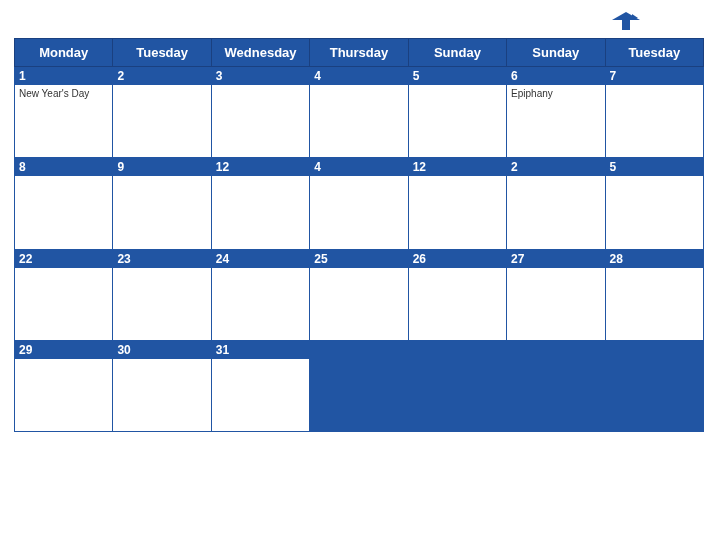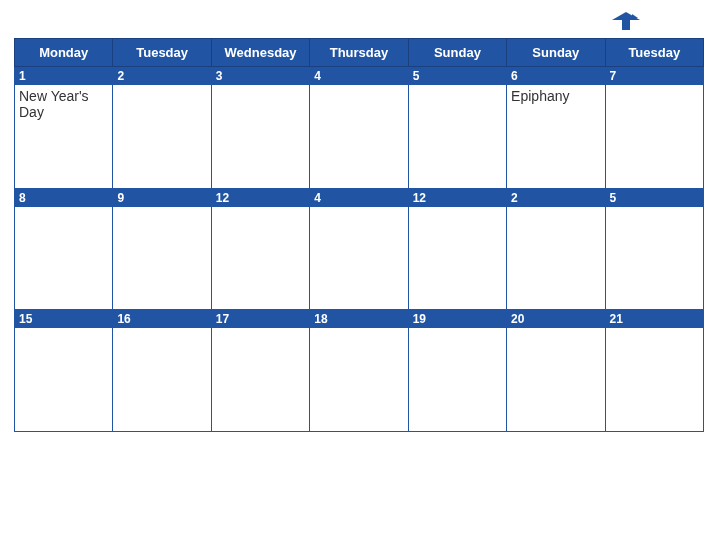--- a/index.html
+++ b/index.html
@@ -82,21 +82,21 @@
     .day-num-bar {
       background-color: #2155a3;
       color: #fff;
       font-size: 12px;
       font-weight: bold;
       margin: -2px -4px 3px -4px;
       padding: 2px 4px;
       display: block;
     }
     .holiday-text {
-      font-size: 14px;
+      font-size: 10px;
       color: #333;
       display: block;
       margin-top: 2px;
     }
     .empty-cell {
       background: #2155a3;
       border: 1px solid #1a4080;
     }
   </style>
 </head>
@@ -173,36 +173,51 @@
           </td>
           <td>
             <span class="day-num-bar">2</span>
           </td>
           <td>
             <span class="day-num-bar">5</span>
           </td>
         </tr>
         <tr>
           <td>
-            <span class="day-num-bar">15</span>
-          </td>
-          <td>
-            <span class="day-num-bar">16</span>
-          </td>
-          <td>
-            <span class="day-num-bar">17</span>
-          </td>
-          <td>
-            <span class="day-num-bar">18</span>
-          </td>
-          <td>
-            <span class="day-num-bar">19</span>
-          </td>
-          <td>
-            <span class="day-num-bar">20</span>
-          </td>
-          <td>
-            <span class="day-num-bar">21</span>
-          </td>
+            <span class="day-num-bar">22</span>
+          </td>
+          <td>
+            <span class="day-num-bar">23</span>
+          </td>
+          <td>
+            <span class="day-num-bar">24</span>
+          </td>
+          <td>
+            <span class="day-num-bar">25</span>
+          </td>
+          <td>
+            <span class="day-num-bar">26</span>
+          </td>
+          <td>
+            <span class="day-num-bar">27</span>
+          </td>
+          <td>
+            <span class="day-num-bar">28</span>
+          </td>
+        </tr>
+        <tr>
+          <td>
+            <span class="day-num-bar">29</span>
+          </td>
+          <td>
+            <span class="day-num-bar">30</span>
+          </td>
+          <td>
+            <span class="day-num-bar">31</span>
+          </td>
+          <td class="empty-cell" style="background: rgb(33, 85, 163);"></td>
+          <td class="empty-cell" style="background: rgb(33, 85, 163);"></td>
+          <td class="empty-cell" style="background: rgb(33, 85, 163);"></td>
+          <td class="empty-cell" style="background: rgb(33, 85, 163);"></td>
         </tr>
       </tbody>
   </table>
 </div>
 
 </body></html>

